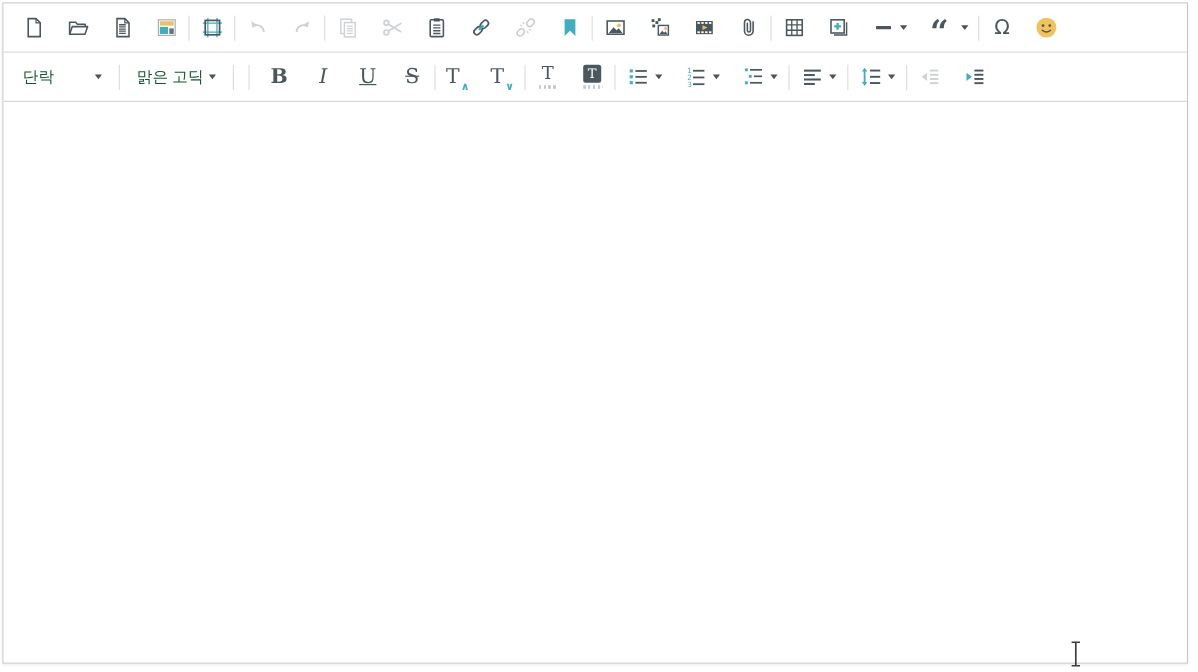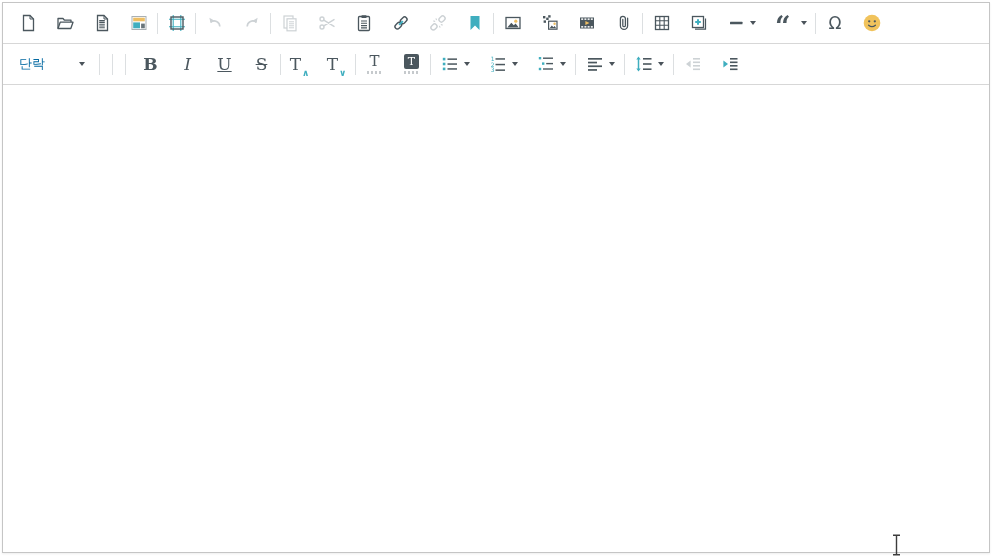--- a/index.html
+++ b/index.html
@@ -21,21 +21,21 @@
   .tb-btn.wide2 { width:48px; }
   .tb-btn.disabled { color:var(--muted); --teal:var(--muted); cursor:default; }
   .tb-btn svg { display:block; }
   .sep { width:1px; height:21px; background:#dcdfe1; flex:none; }
   .sep.gap { margin:0 6px; }
   .caret { width:0; height:0; border-left:3.5px solid transparent;
            border-right:3.5px solid transparent; border-top:4.5px solid #4a535a;
            margin-left:4px; flex:none; }
   .tb-select { display:flex; align-items:center; justify-content:space-between;
                width:82px; height:30px; padding:0 8px; cursor:pointer; flex:none; }
-  .sel-label { font-size:13px; color:#0369a1; white-space:nowrap; }
+  .sel-label { font-size:13px; color:#14532d; white-space:nowrap; }
   .g { font-family:"DejaVu Serif", serif; font-size:17px; line-height:1;
        color:inherit; }
   .g.bold { font-weight:bold; }
   .g.italic { font-style:italic; }
   .g.underline { text-decoration:underline; }
   .g.strike { text-decoration:line-through; }
   .mark { color:var(--teal); font-size:9px; font-weight:bold; line-height:1;
           align-self:flex-end; margin:0 0 3px 1px;
           font-family:"DejaVu Sans", sans-serif; }
   .stack { display:flex; flex-direction:column; align-items:center; gap:2px; }
@@ -273,20 +273,24 @@
           </svg>
         </span>
       </button>
     </div>
   <div class="toolbar row2" id="toolbar2">
       <div class="tb-select">
         <span class="sel-label">단락</span>
         <span class="caret"></span>
       </div>
       <div class="sep gap"></div>
+      <div class="tb-select">
+        <span class="sel-label">맑은 고딕</span>
+        <span class="caret"></span>
+      </div>
       <div class="sep gap"></div>
       <div class="sep gap"></div>
       <button class="tb-btn">
         <span class="g bold">B</span>
       </button>
       <button class="tb-btn">
         <span class="g italic">I</span>
       </button>
       <button class="tb-btn">
         <span class="g underline">U</span>

